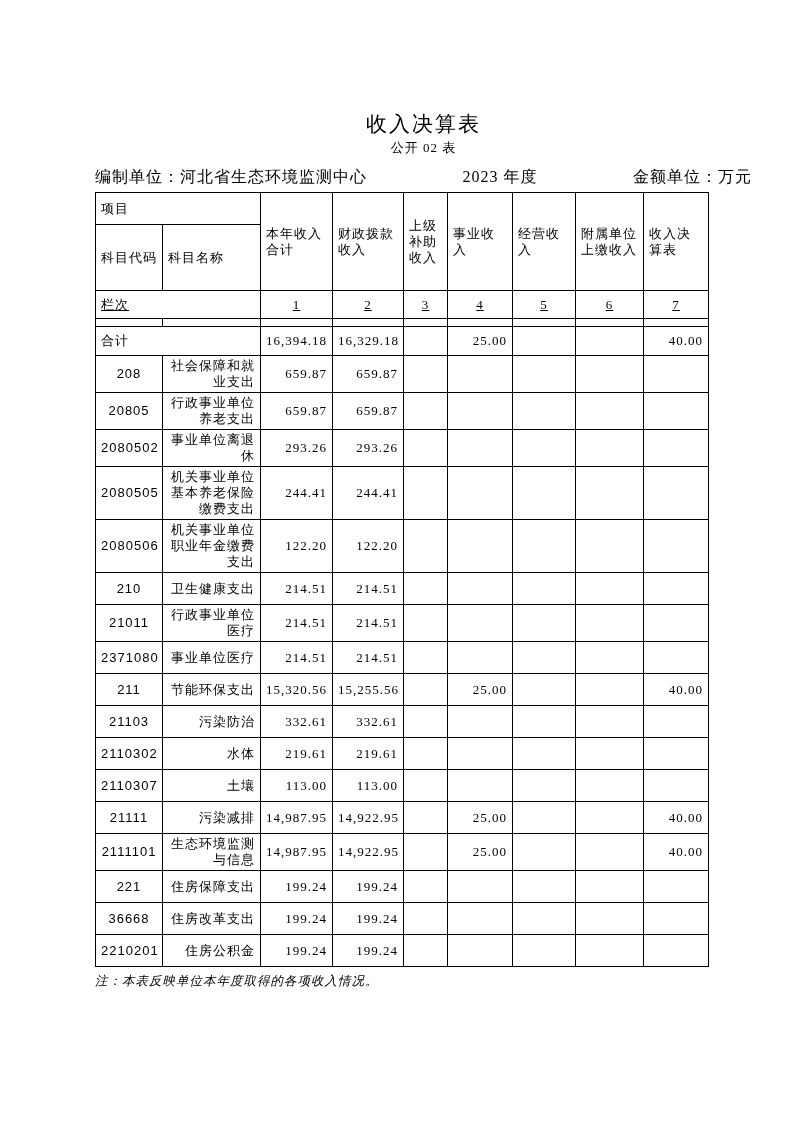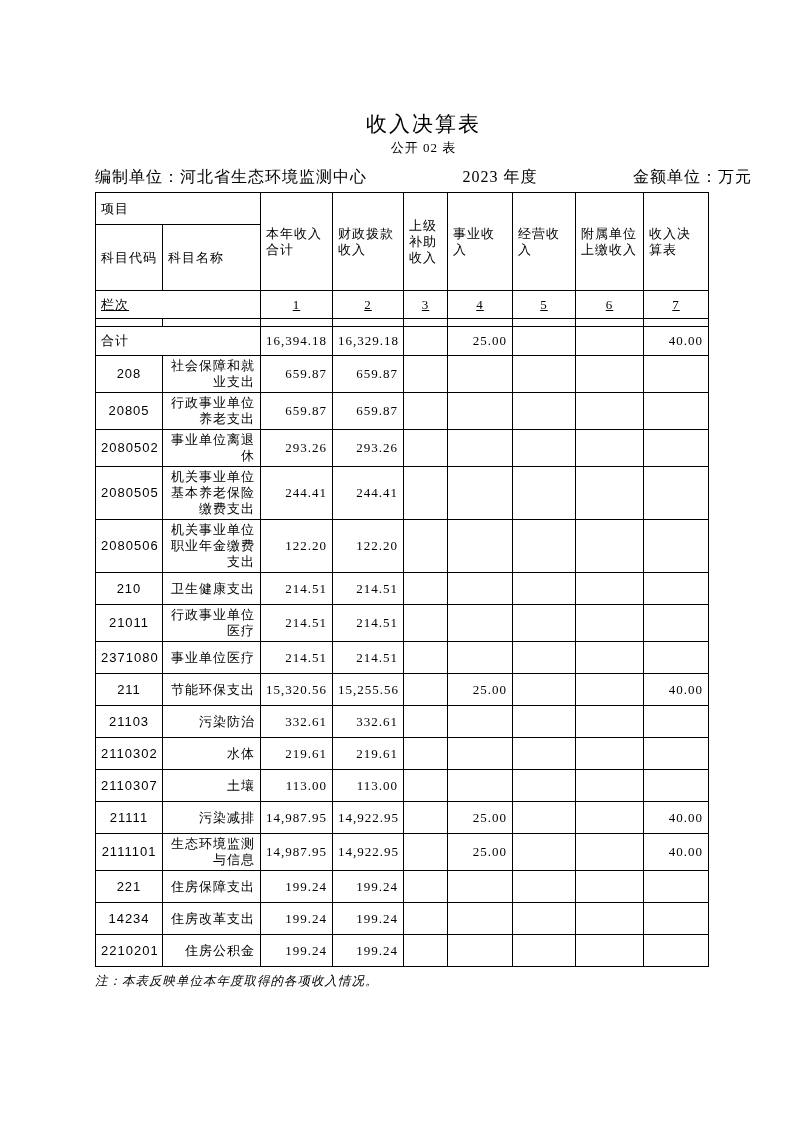--- a/index.html
+++ b/index.html
@@ -319,21 +319,21 @@
           <td class="name">住房保障支出</td>
           <td class="num">199.24</td>
           <td class="num">199.24</td>
           <td class="num"></td>
           <td class="num"></td>
           <td class="num"></td>
           <td class="num"></td>
           <td class="num"></td>
         </tr>
         <tr>
-          <td class="code">14234</td>
+          <td class="code">36668</td>
           <td class="name">住房改革支出</td>
           <td class="num">199.24</td>
           <td class="num">199.24</td>
           <td class="num"></td>
           <td class="num"></td>
           <td class="num"></td>
           <td class="num"></td>
           <td class="num"></td>
         </tr>
         <tr>

